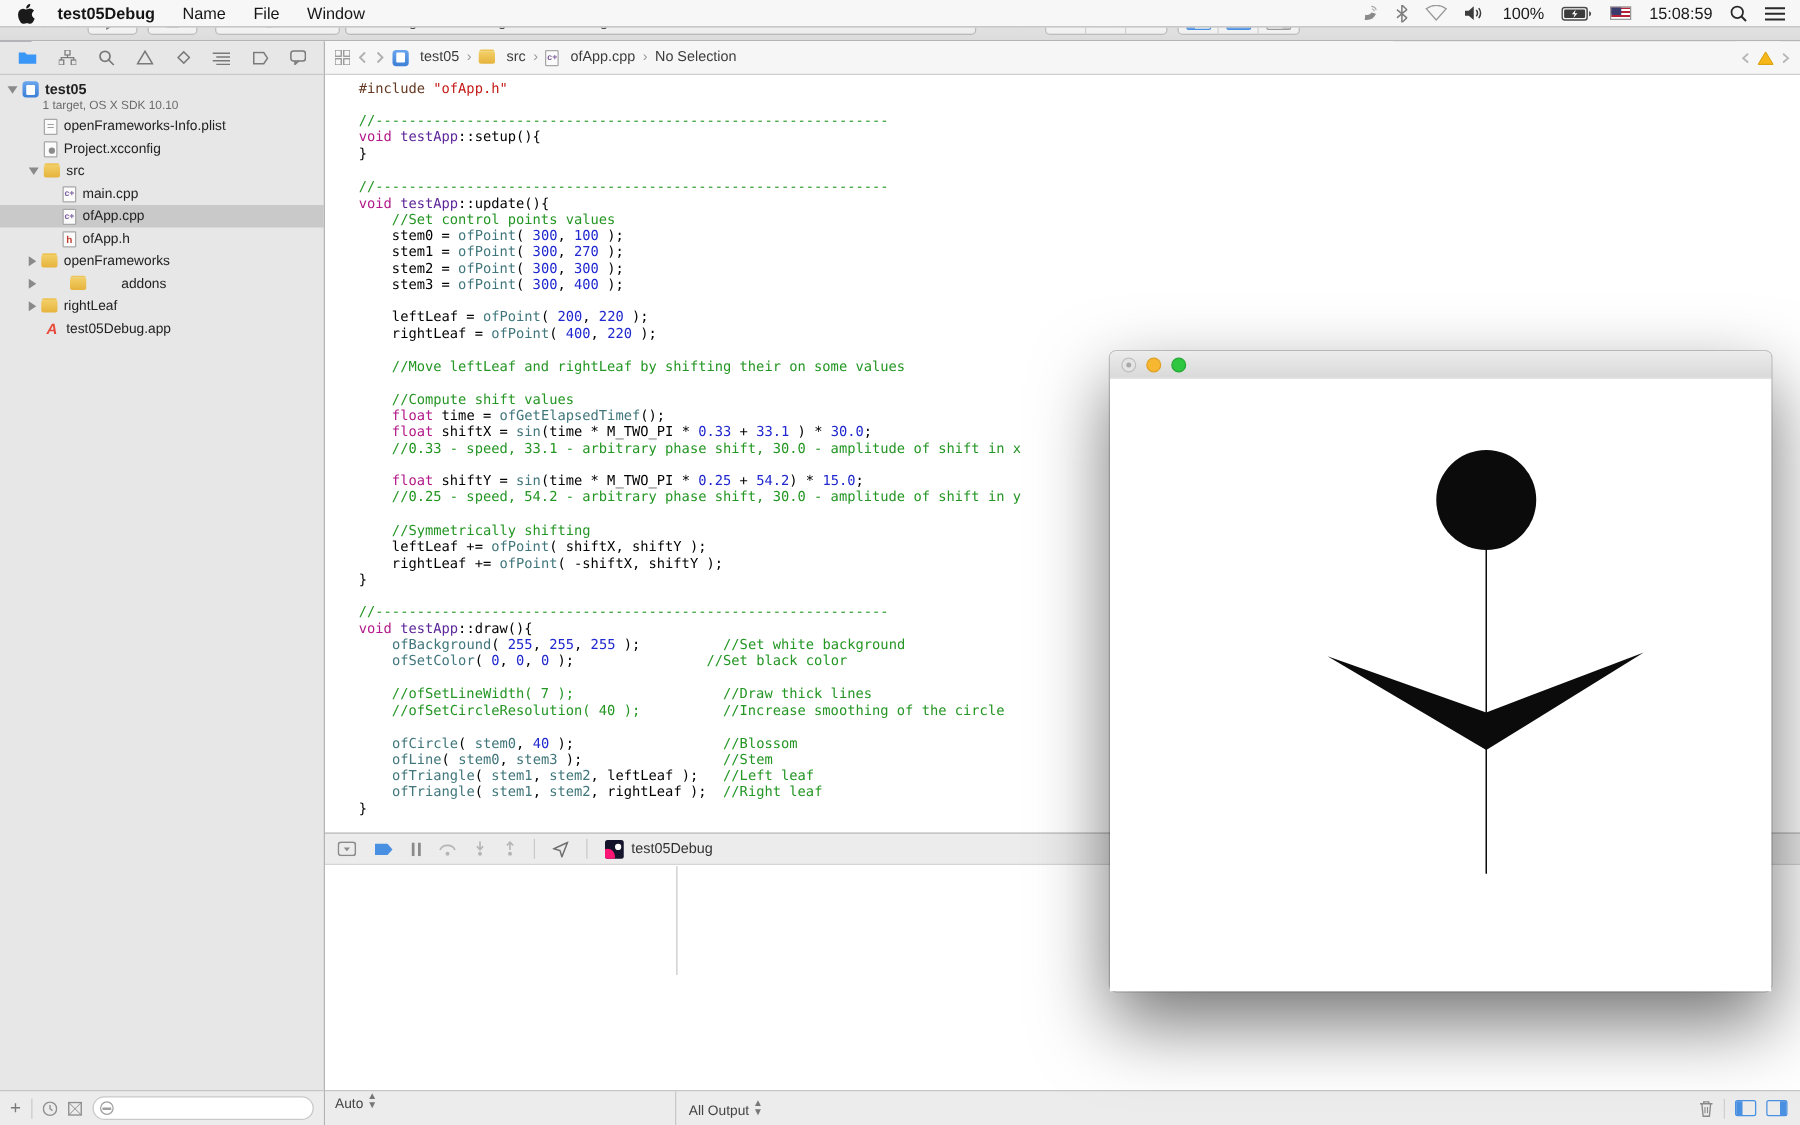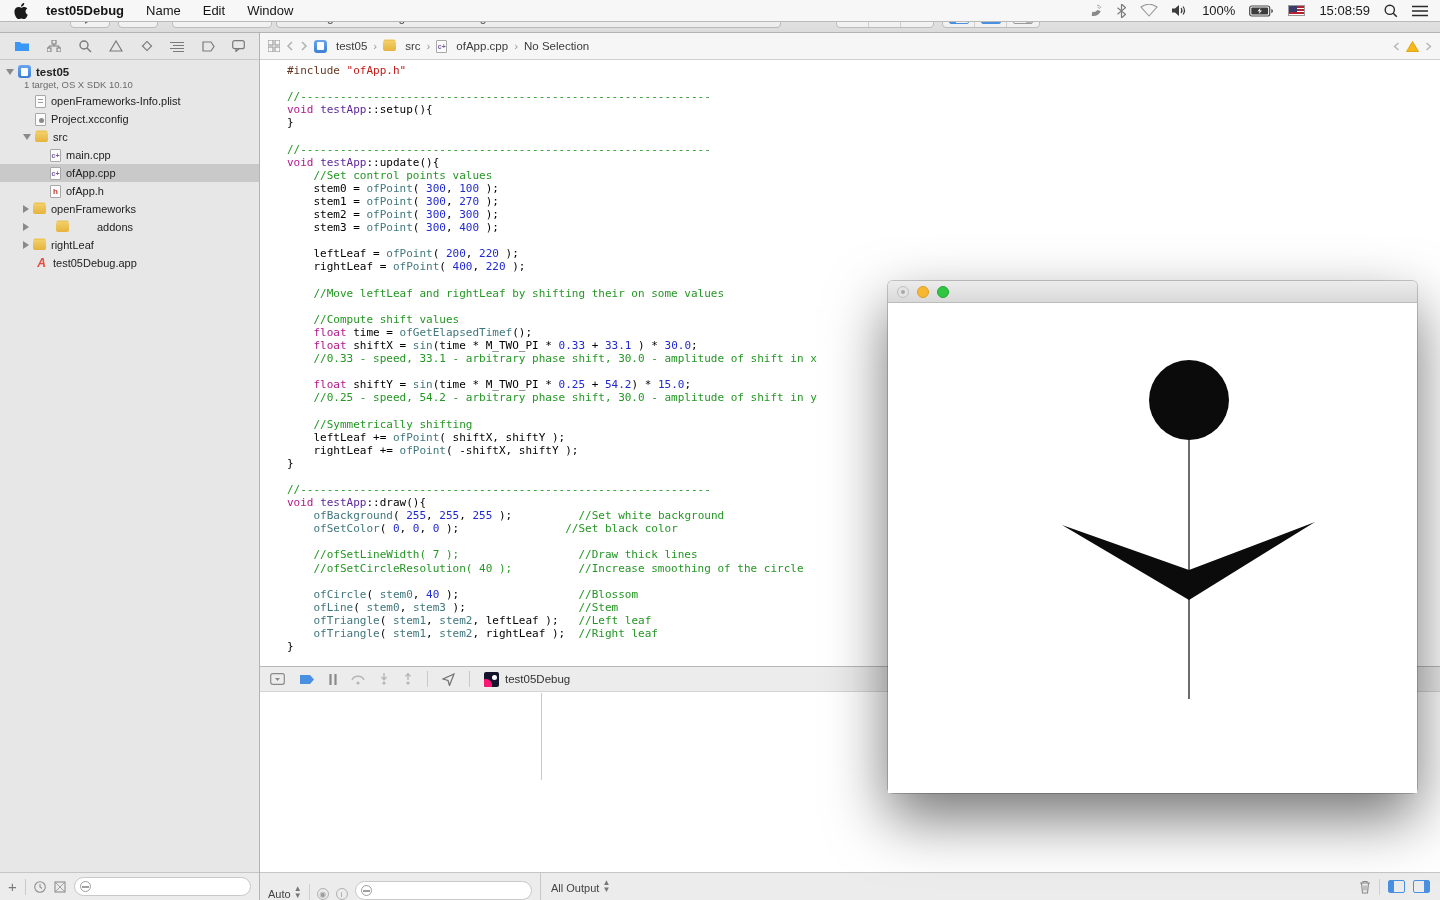--- a/index.html
+++ b/index.html
@@ -115,21 +115,21 @@
   .panel-ic.gray { border-color:#9a9a9a; }
   .panel-ic.left:after { content:""; position:absolute; left:0; top:0; bottom:0; width:6px; background:#4a90e2; }
   .panel-ic.bottom:after { content:""; position:absolute; left:0; right:0; bottom:0; height:5px; background:#4a90e2; }
   .panel-ic.right:after { content:""; position:absolute; right:0; top:0; bottom:0; width:6px; background:#b5b5b5; }
 
   #xc-navigator { position:absolute; left:0; top:33px; width:260px; bottom:0; background:#e7e7e7; border-right:1px solid #b4b4b4; }
   #nav-iconbar { height:27px; border-bottom:1px solid #c9c9c9; display:flex; align-items:center; justify-content:space-between; padding:0 14px; }
   #nav-tree { position:absolute; left:0; top:28px; right:0; font-size:11px; color:#222; }
   .proj-row { padding:4px 0 2px 0; }
   .proj-name { font-weight:bold; font-size:11.5px; }
-  .proj-sub { font-size:9.5px; color:#6b6b6b; margin-left:24px; margin-top:1px; }
+  .proj-sub { font-size:9.5px; color:#6b6b6b; margin-left:34px; margin-top:1px; }
   .tree-row { height:18px; display:flex; align-items:center; white-space:nowrap; }
   .tree-row.selected { background:#c9c9c9; }
   .disc { width:0; height:0; margin-right:4px; }
   .disc.open { border-left:4px solid transparent; border-right:4px solid transparent; border-top:6px solid #8a8a8a; }
   .disc.closed { border-top:4px solid transparent; border-bottom:4px solid transparent; border-left:6px solid #8a8a8a; }
   .disc.none { width:8px; }
   .fi { width:13px; height:13px; margin-right:5px; position:relative; flex:none; display:flex; align-items:center; justify-content:center; font-size:7px; }
   .fi-folder { height:10px; border-radius:2px; background:linear-gradient(#f2cf68,#e6b33c); box-shadow:0 -2px 0 -0.5px #eec455; }
   .fi-project { border-radius:3px; background:linear-gradient(#6aa6ee,#3d7fd6); }
   .fi-project:after { content:""; position:absolute; left:3px; top:2.5px; width:7px; height:8px; background:#fff; border-radius:1px; }
@@ -162,21 +162,21 @@
     border-top:1px solid #b9b9b9; border-bottom:1px solid #d5d5d5; display:flex; align-items:center; padding-left:10px; gap:14px; color:#8a8a8a; }
   #dbg-toolbar .sep { width:1px; height:16px; background:#c9c9c9; }
   #dbg-tab { display:flex; align-items:center; gap:6px; font-size:11.5px; color:#333; }
   .of-ic { width:15px; height:15px; border-radius:2px; background:#14142c; position:relative; overflow:hidden; }
   .of-ic:after { content:""; position:absolute; left:-4px; bottom:-4px; width:12px; height:12px; border-radius:50%; background:#ff1675; }
   .of-ic:before { content:""; position:absolute; right:2px; top:3px; width:5px; height:5px; border-radius:50%; background:#fff; z-index:1; }
   #dbg-panes { position:absolute; left:0; top:660px; right:0; height:87px; background:#fff; }
   #dbg-panes .vsep { position:absolute; left:281px; top:0; bottom:0; width:1px; background:#c8c8c8; }
   #dbg-bottom { position:absolute; left:0; bottom:0; right:0; height:28px; background:#ececec; border-top:1px solid #c6c6c6;
     display:flex; align-items:center; font-size:11px; color:#444; }
-  #dbg-bottom .left { width:281px; display:flex; align-items:flex-end; gap:7px; padding:0 8px; border-right:1px solid #c8c8c8; height:100%; }
+  #dbg-bottom .left { width:281px; display:flex; align-items:flex-start; gap:7px; padding:0 8px; border-right:1px solid #c8c8c8; height:100%;flex-direction:column; }
   #dbg-bottom .right { flex:1; display:flex; align-items:center; padding:0 10px; gap:8px; height:100%; }
   .updn { font-size:8px; color:#777; line-height:7px; display:inline-block; }
   .circ-ic { width:12px; height:12px; border:1px solid #b0b0b0; border-radius:50%; color:#9a9a9a; font-size:8px; display:flex; align-items:center; justify-content:center; }
   .toggle-ic { width:17px; height:13px; border:1.5px solid #4a90e2; border-radius:2px; position:relative; }
   .toggle-ic.lf:after { content:""; position:absolute; left:0; top:0; bottom:0; width:5px; background:#4a90e2; }
   .toggle-ic.rt:after { content:""; position:absolute; right:0; top:0; bottom:0; width:5px; background:#4a90e2; }
 
   
   #appwin { left:888px; top:281px; width:529px; height:512px; background:#fff; box-shadow:0 25px 60px rgba(0,0,0,.55), 0 0 0 1px rgba(0,0,0,.2); }
   #appwin .titlebar { height:22px; background:linear-gradient(#ececec,#d9d9d9); border-bottom:1px solid #bcbcbc; border-radius:5px 5px 0 0; position:relative; }
@@ -846,21 +846,21 @@
      </svg></div>
   </div>
 
   <div id="menubar">
     <span class="apple">
       <svg class="icon" width="14" height="16">
           <path d="M11.5 8.6c0-2 1.7-3 1.8-3.1c-1-1.4-2.5-1.6-3-1.6c-1.3-.1-2.5.75-3.1.75c-.6 0-1.6-.73-2.7-.7c-1.4 0-2.7.8-3.4 2c-1.4 2.5-.36 6.2 1 8.2c.7 1 1.5 2.1 2.6 2c1 0 1.4-.65 2.7-.65c1.3 0 1.6.65 2.7.63c1.1 0 1.8-1 2.5-2c.8-1.15 1.1-2.3 1.1-2.35c0 0-2.1-.8-2.2-3.18M9.4 2.5c.55-.7.95-1.6.84-2.5c-.8.03-1.8.55-2.4 1.2c-.5.6-1 1.6-.86 2.5c.9.07 1.85-.45 2.4-1.2" fill="#1a1a1a"></path>
         </svg>
     </span>
     <span class="app-name">test05Debug</span>
-    <span id="menus"><span class="mb-menu">Name</span><span class="mb-menu">Edit</span><span class="mb-menu">Window</span></span>
+    <span id="menus"><span class="mb-menu">Name</span><span class="mb-menu">File</span><span class="mb-menu">Window</span></span>
     <div id="mb-right">
       <svg class="icon" width="15" height="15">
           <path d="M2 10 Q7 15 12 12 L10 9 Q7 10 5 7 L2 10" fill="#8a8a8a" transform="rotate(-40 7 9)"></path>
           <path d="M9 2 Q12 2 13 5 M9.5 4 Q11 4.2 11.5 6" stroke="#aaa" fill="none"></path>
         </svg>
       <svg class="icon" width="9" height="14">
           <path d="M4.5 0v14l4-3.7-8-6.6M4.5 0l4 3.7-8 6.6" fill="none" stroke="#7d7d7d" stroke-width="1.2"></path>
         </svg>
       <svg class="icon" width="18" height="13">
           <path d="M9 12 L1 3 Q9 -2.5 17 3 Z" fill="none" stroke="#9a9a9a" stroke-width="1.1"></path>

